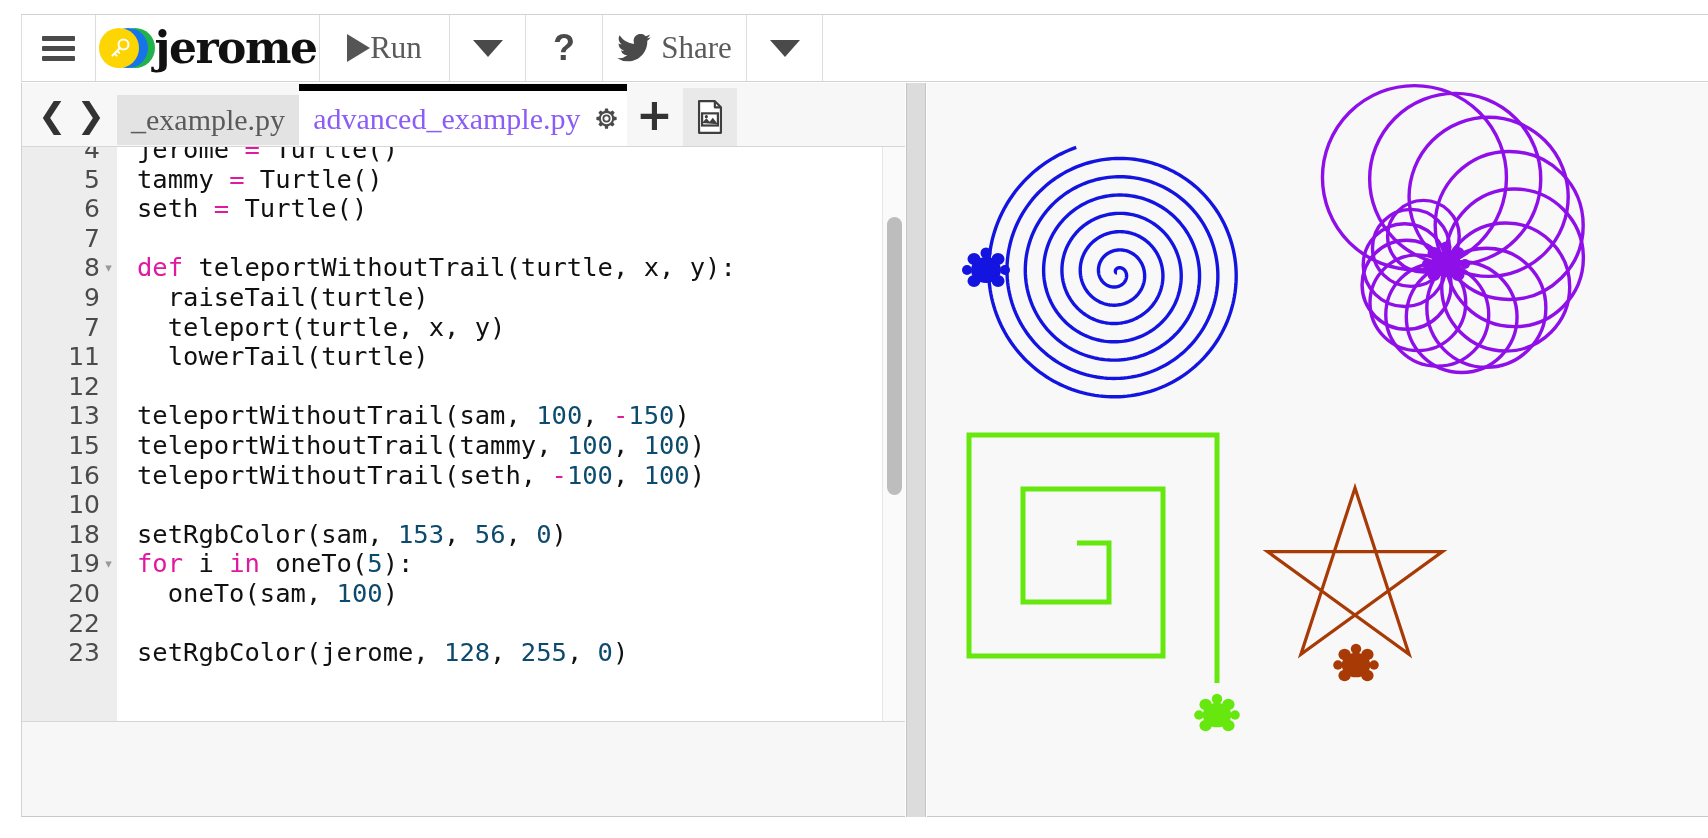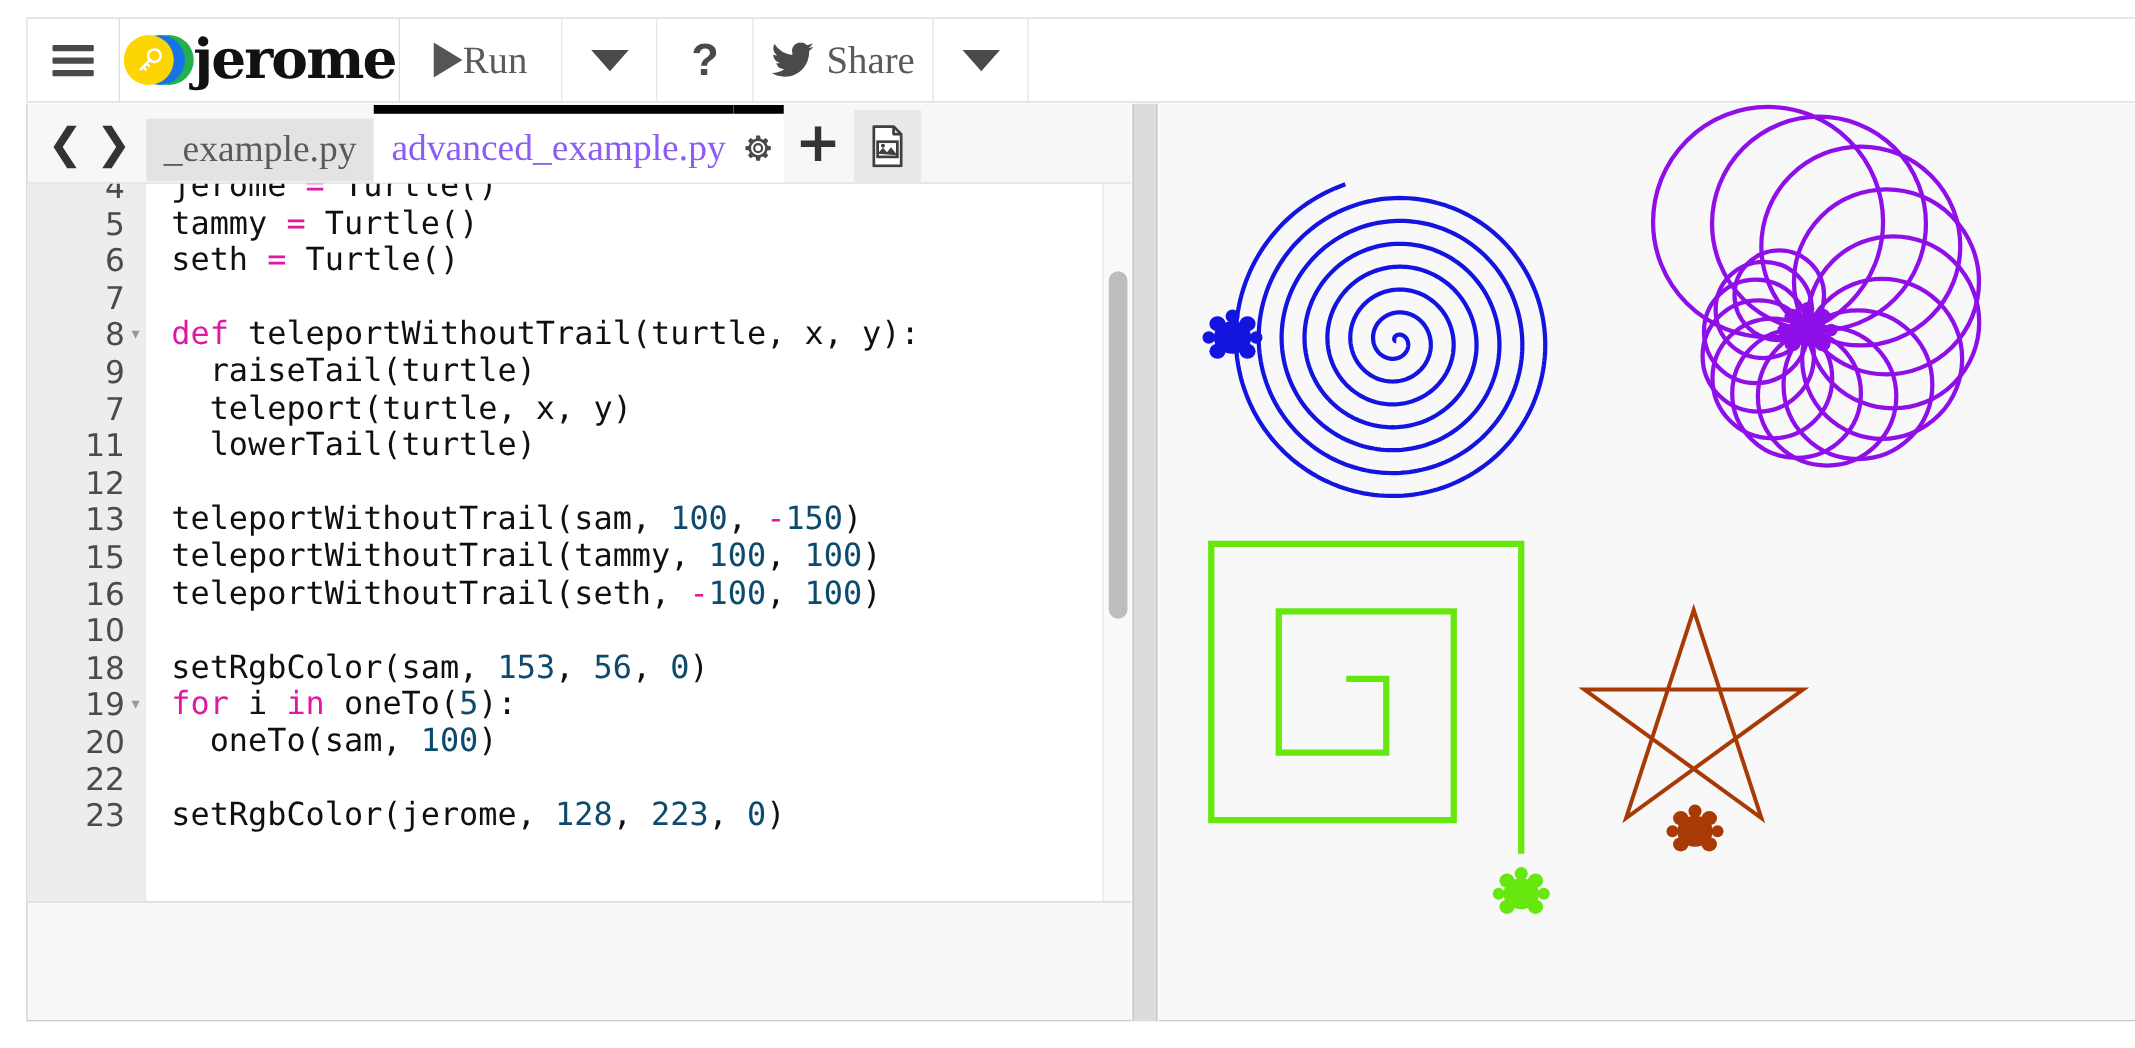--- a/index.html
+++ b/index.html
@@ -349,21 +349,21 @@
         <div class="cl"><span class="ln">11</span><span class="fold"></span><span class="code"><span>  lowerTail(turtle)</span></span></div>
         <div class="cl"><span class="ln">12</span><span class="fold"></span><span class="code"></span></div>
         <div class="cl"><span class="ln">13</span><span class="fold"></span><span class="code"><span>teleportWithoutTrail(sam, </span><span class="num">100</span><span>, </span><span class="op">-</span><span class="num">150</span><span>)</span></span></div>
         <div class="cl"><span class="ln">15</span><span class="fold"></span><span class="code"><span>teleportWithoutTrail(tammy, </span><span class="num">100</span><span>, </span><span class="num">100</span><span>)</span></span></div>
         <div class="cl"><span class="ln">16</span><span class="fold"></span><span class="code"><span>teleportWithoutTrail(seth, </span><span class="op">-</span><span class="num">100</span><span>, </span><span class="num">100</span><span>)</span></span></div>
         <div class="cl"><span class="ln">10</span><span class="fold"></span><span class="code"></span></div>
         <div class="cl"><span class="ln">18</span><span class="fold"></span><span class="code"><span>setRgbColor(sam, </span><span class="num">153</span><span>, </span><span class="num">56</span><span>, </span><span class="num">0</span><span>)</span></span></div>
         <div class="cl"><span class="ln">19</span><span class="fold">▾</span><span class="code"><span class="kw">for</span><span> i </span><span class="kw">in</span><span> oneTo(</span><span class="num">5</span><span>):</span></span></div>
         <div class="cl"><span class="ln">20</span><span class="fold"></span><span class="code"><span>  oneTo(sam, </span><span class="num">100</span><span>)</span></span></div>
         <div class="cl"><span class="ln">22</span><span class="fold"></span><span class="code"></span></div>
-        <div class="cl"><span class="ln">23</span><span class="fold"></span><span class="code"><span>setRgbColor(jerome, </span><span class="num">128</span><span>, </span><span class="num">223</span><span>, </span><span class="num">0</span><span>)</span></span></div>
+        <div class="cl"><span class="ln">23</span><span class="fold"></span><span class="code"><span>setRgbColor(jerome, </span><span class="num">128</span><span>, </span><span class="num">255</span><span>, </span><span class="num">0</span><span>)</span></span></div>
       </div>
     <div class="ed-scroll-track">
       <div class="ed-scroll-thumb"></div>
     </div>
   </div>
   <div class="editor-bottom"></div>
 
   <div class="splitter"></div>
 
   <div class="canvas-panel">

